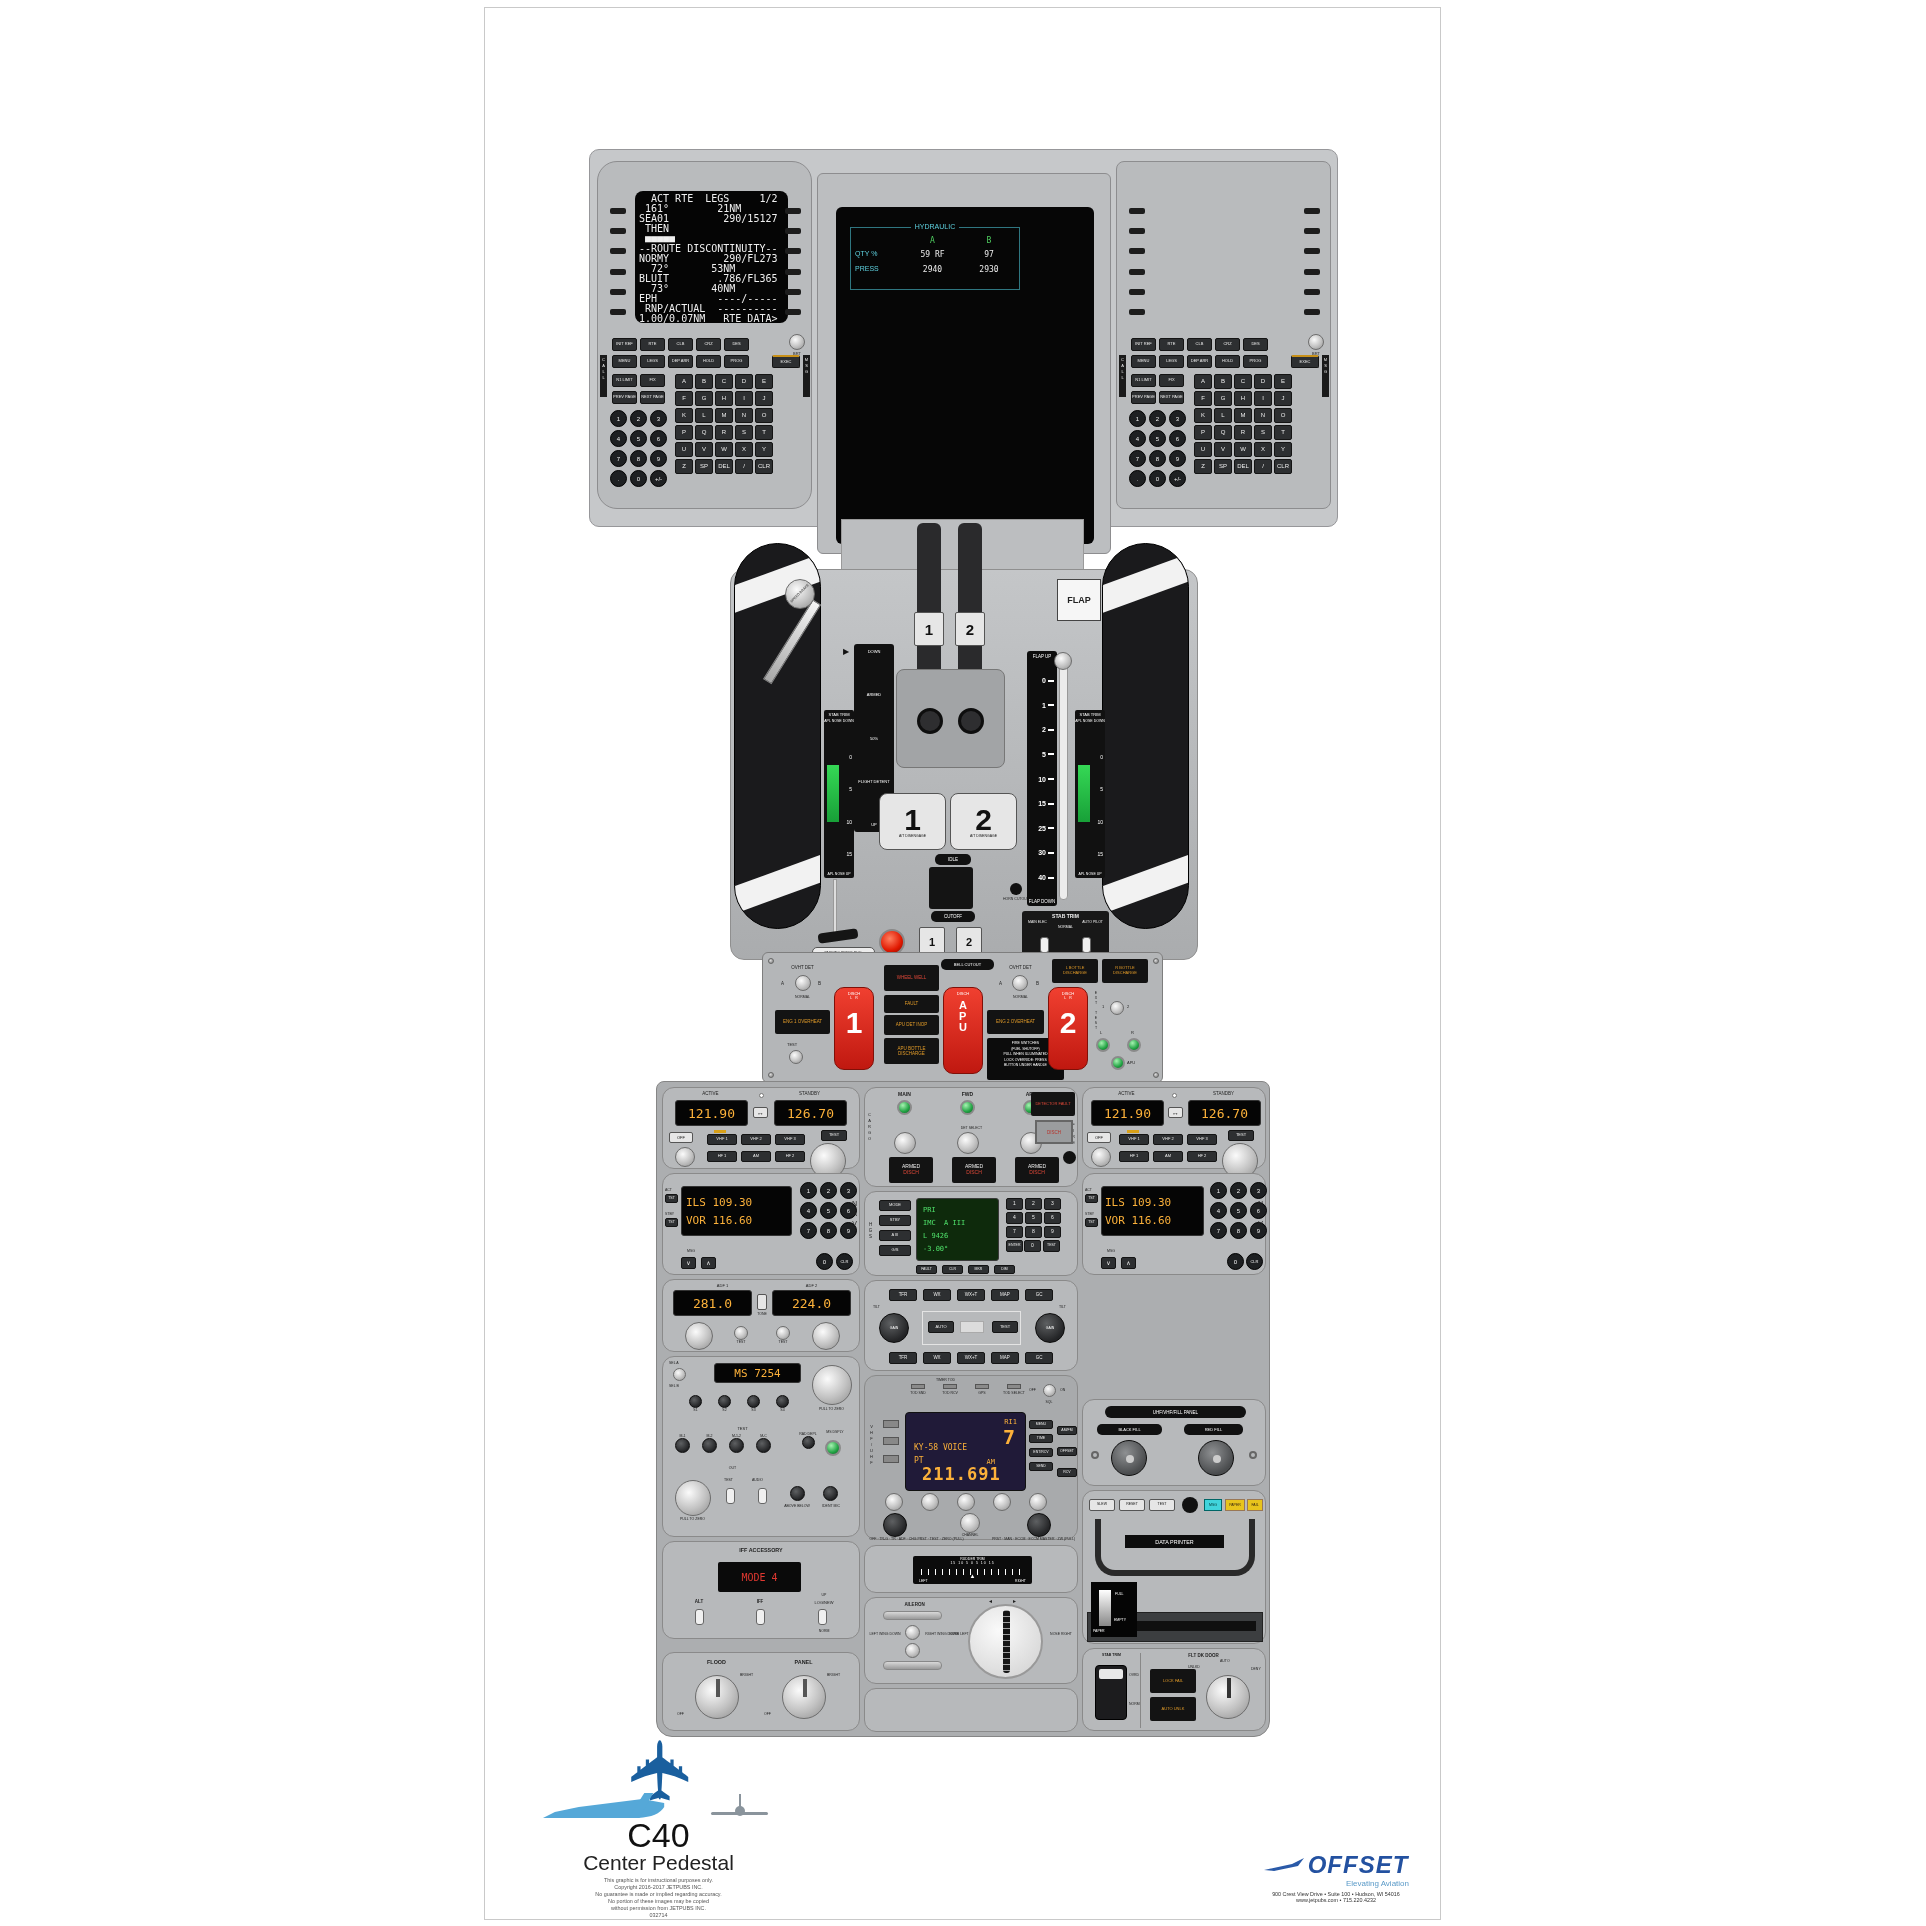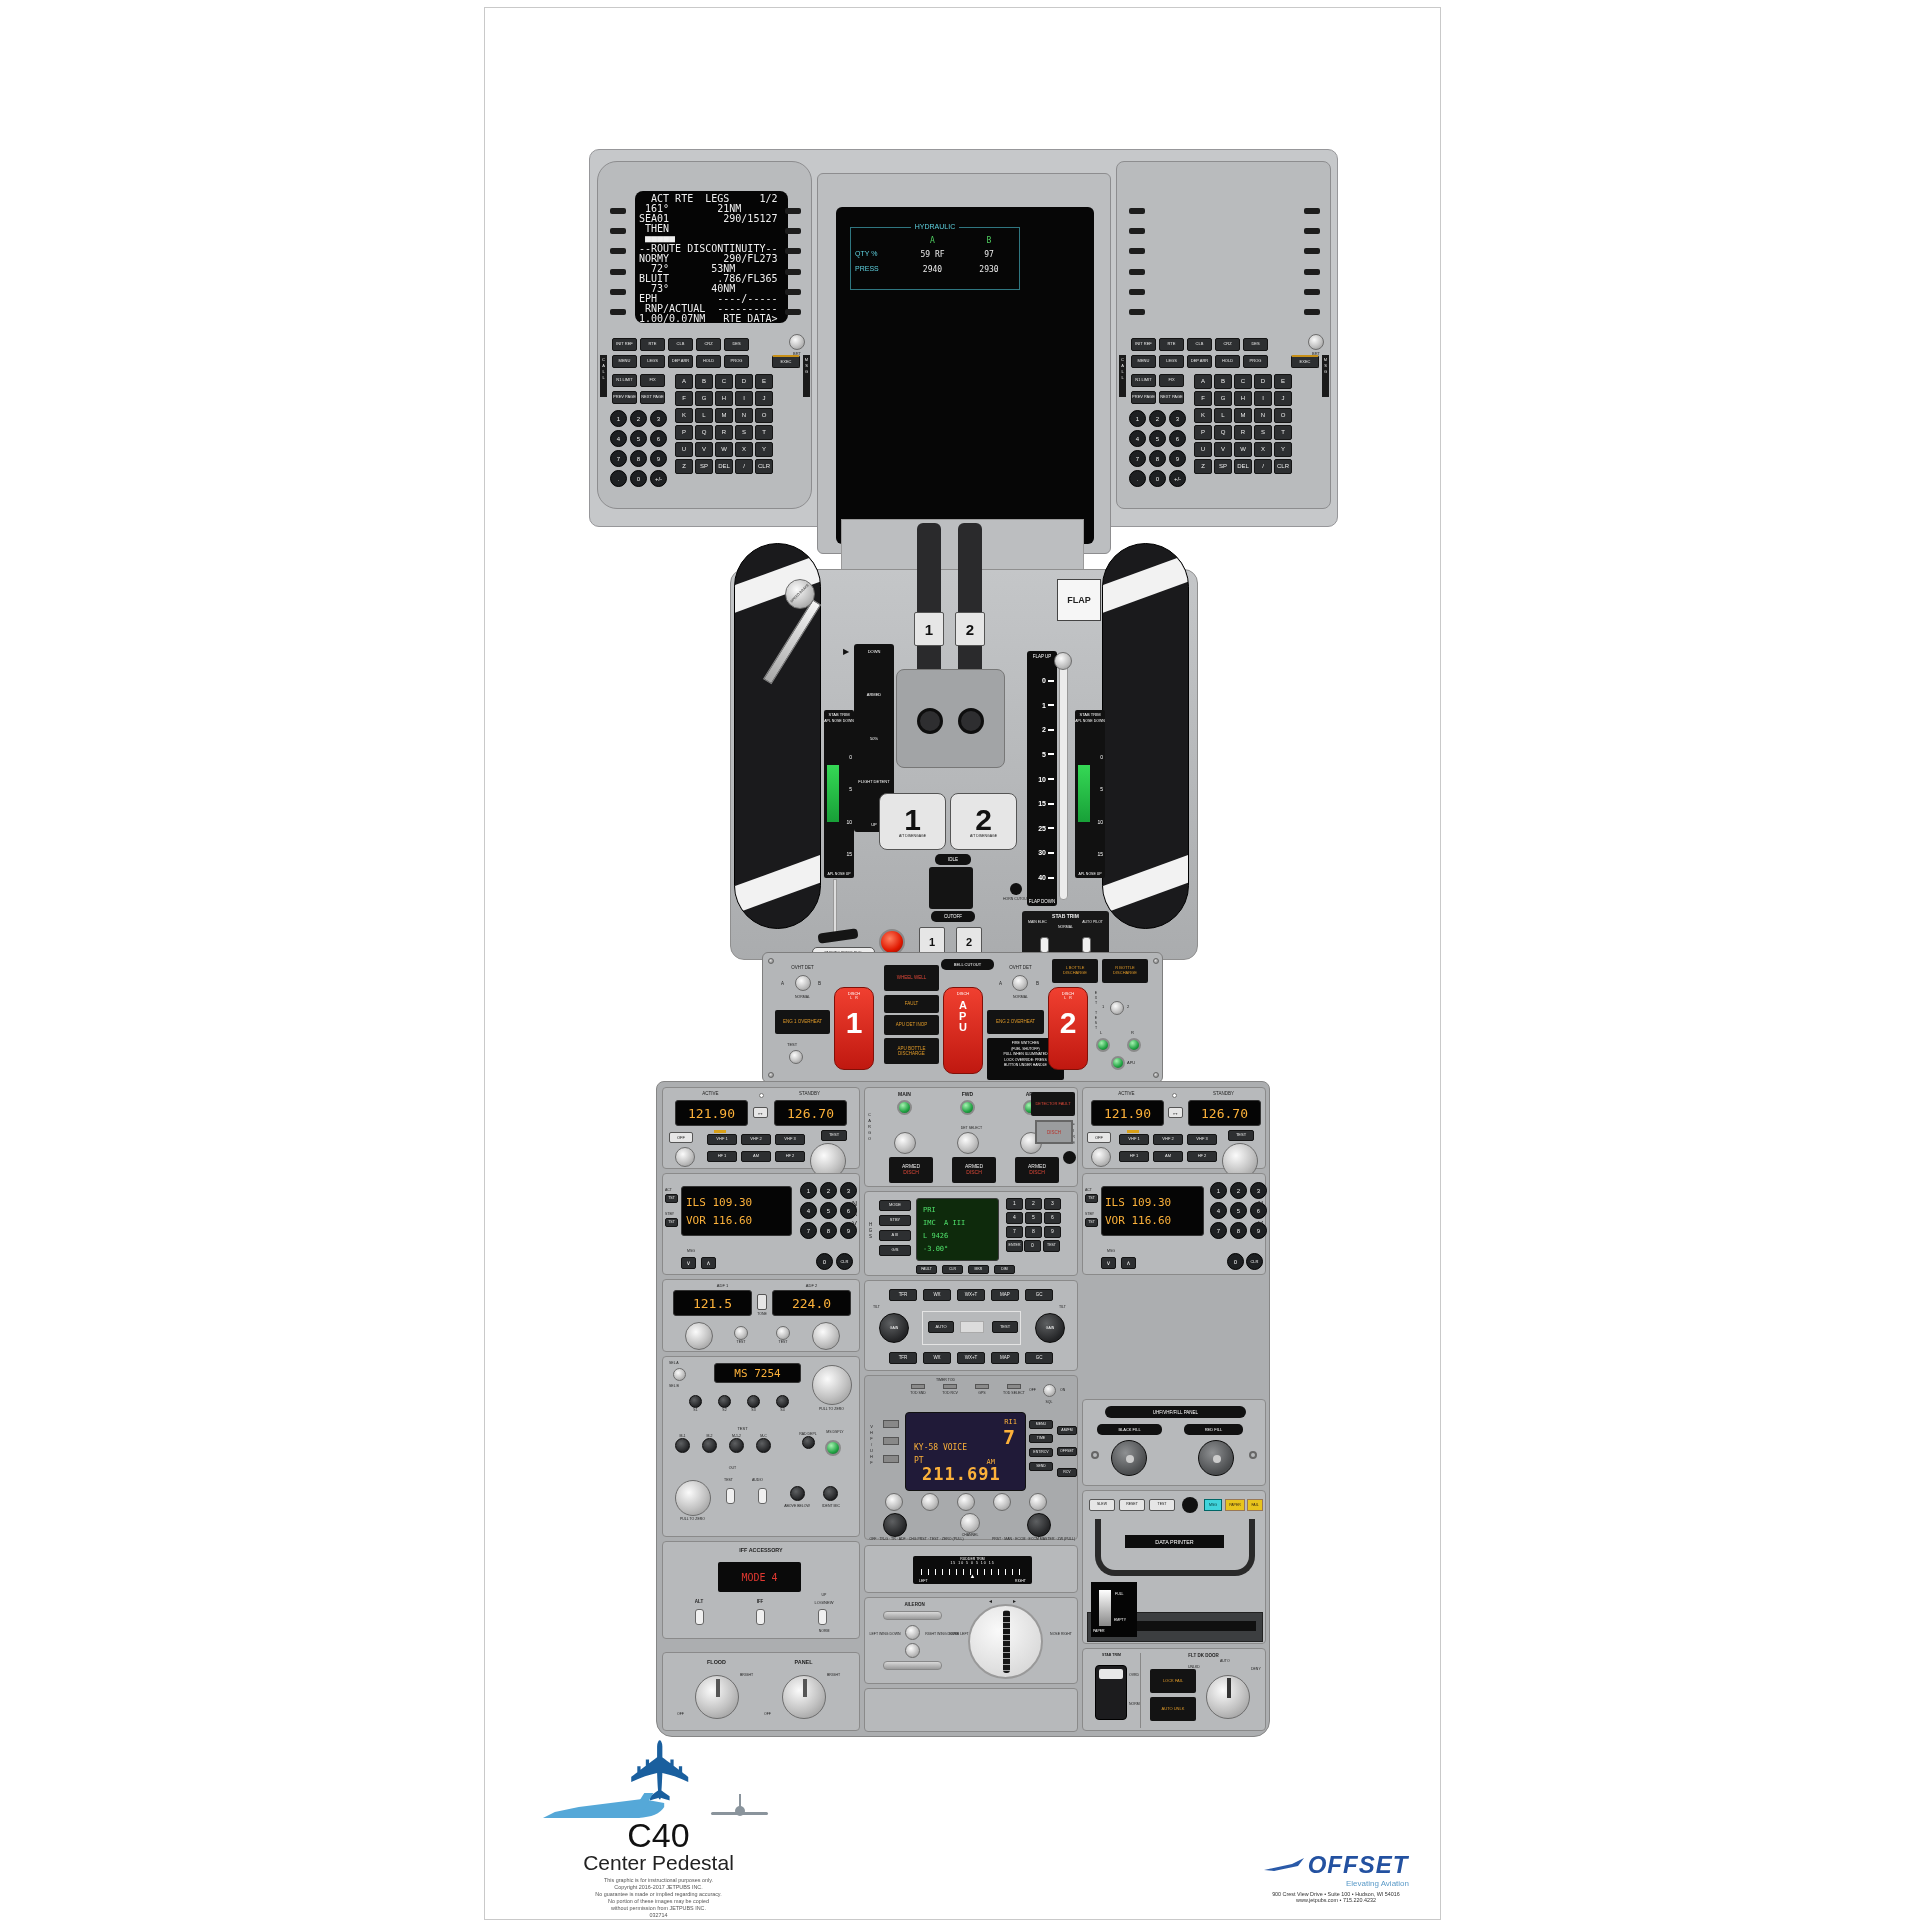--- a/index.html
+++ b/index.html
@@ -3,21 +3,21 @@
 <meta charset="utf-8">
 <style>
 *{box-sizing:border-box}
 html,body{margin:0;padding:0}
 body{width:1927px;height:1927px;position:relative;background:#fff;font-family:"Liberation Sans",sans-serif;color:#222}
 .a{position:absolute}
 .f{display:flex;align-items:center;justify-content:center}
 .col{display:flex;flex-direction:column;align-items:center}
 .c{text-align:center}
 .poster{position:absolute;left:485px;top:8px;width:955px;height:1911px;background:#fff;outline:1px solid #c9c9c9}
-.panel{position:absolute;background:#b7b9bb;border:1px solid #8a8a8a;border-radius:4px}
+.panel{position:absolute;background:#b7b9bb;border:1px solid #8a8a8a;border-radius:12px}
 .key{background:#2d2f31;color:#ececec;border:1px solid #141414;border-radius:2px;display:flex;align-items:center;justify-content:center;text-align:center;line-height:1.05}
 .wkey{background:#e6e6e6;color:#111;border:1px solid #555;border-radius:2px;display:flex;align-items:center;justify-content:center;text-align:center;line-height:1}
 .rkey{background:#1e2022;color:#f2f2f2;border:1px solid #000;border-radius:50%;display:flex;align-items:center;justify-content:center}
 .lcd{background:#050505;color:#fcb13a;font-family:"DejaVu Sans Mono",monospace;display:flex;align-items:center;justify-content:center;border-radius:3px;border:1px solid #333}
 .knob{border-radius:50%;background:radial-gradient(circle at 38% 34%,#fbfbfb,#c2c2c2 55%,#8e8e8e);border:1px solid #6d6d6d}
 .knobd{border-radius:50%;background:radial-gradient(circle at 38% 34%,#5e6062,#232426 70%);border:1px solid #0c0c0c}
 .pl{background:#131313;color:#e09a28;display:flex;align-items:center;justify-content:center;text-align:center;border-radius:2px;line-height:1.15}
 .plr{color:#e04838}
 .glight{border-radius:50%;background:radial-gradient(circle at 35% 30%,#a5f2b0,#22a344 60%,#0c5c22);border:2px solid #8a8a8a}
 .paddle{position:absolute;width:9px;height:16px;background:#f0f0f0;border:1px solid #666;border-radius:3px}
@@ -523,21 +523,21 @@
           <div class="rkey t6" style="width:17px;height:17px">9</div>
         </div>
       <div class="rkey t6 a" style="left:153px;top:79px;width:17px;height:17px">0</div>
       <div class="rkey t4 a" style="left:173px;top:79px;width:17px;height:17px">CLR</div>
       <div class="a vt t7" style="left:188px;top:26px;letter-spacing:3px;color:#222">NAV</div>
     </div>
 
     <div class="panel" style="left:5px;top:197px;width:198px;height:73px">
       <div class="a c t4" style="left:30px;top:3px;width:59px">ADF 1</div>
       <div class="a c t4" style="left:119px;top:3px;width:59px">ADF 2</div>
-      <div class="lcd t13 a" style="left:10px;top:10px;width:79px;height:26px">121.5</div>
+      <div class="lcd t13 a" style="left:10px;top:10px;width:79px;height:26px">281.0</div>
       <div class="lcd t13 a" style="left:109px;top:10px;width:79px;height:26px">224.0</div>
       <div class="wkey a" style="left:94px;top:14px;width:10px;height:16px"></div>
       <div class="a c t3" style="left:87px;top:32px;width:24px">TONE</div>
       <div class="knob a" style="left:22px;top:42px;width:28px;height:28px"></div>
       <div class="knob a" style="left:71px;top:46px;width:14px;height:14px"></div>
       <div class="a c t3" style="left:65px;top:60px;width:26px">TEST</div>
       <div class="knob a" style="left:113px;top:46px;width:14px;height:14px"></div>
       <div class="a c t3" style="left:107px;top:60px;width:26px">TEST</div>
       <div class="knob a" style="left:149px;top:42px;width:28px;height:28px"></div>
     </div>

